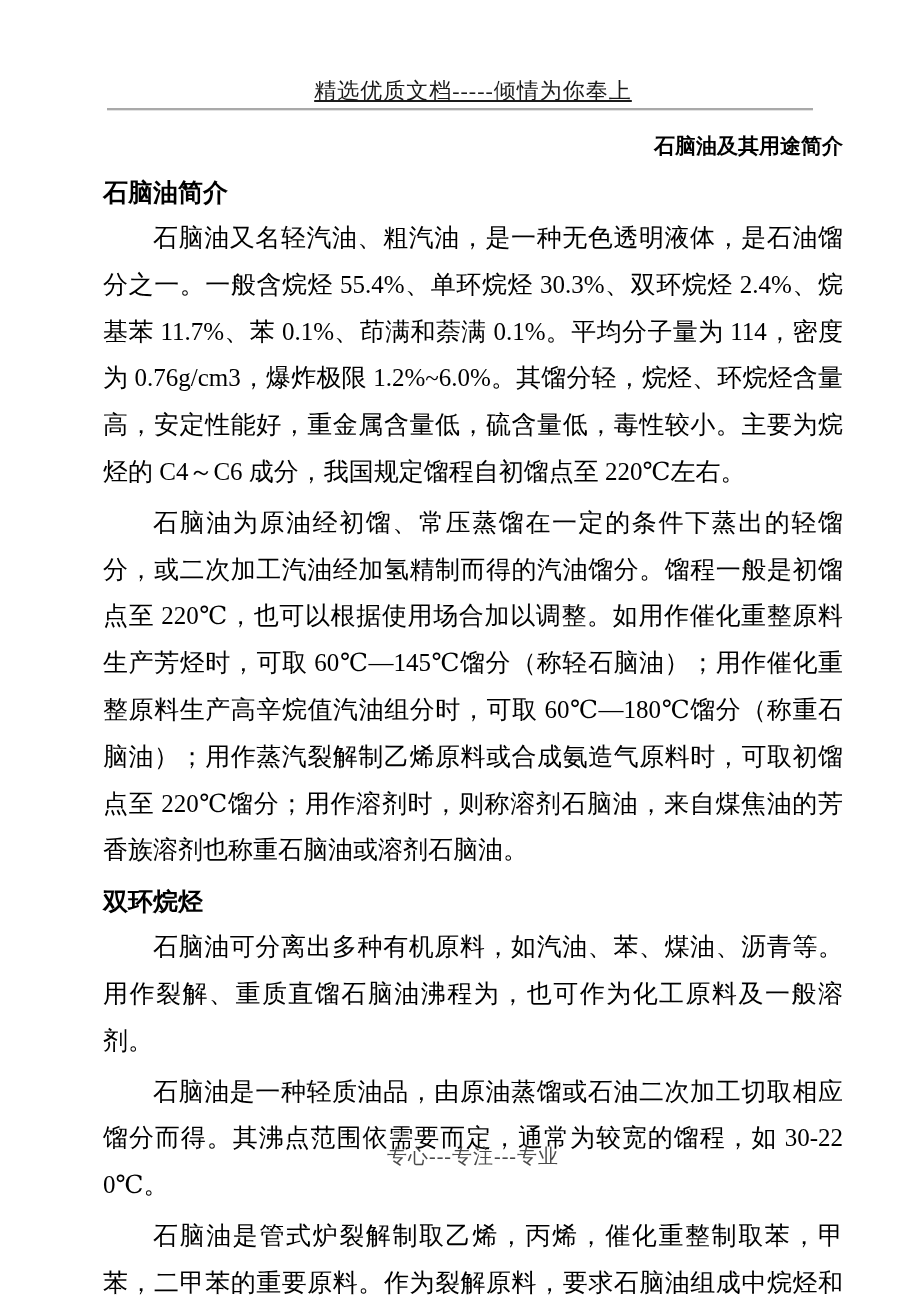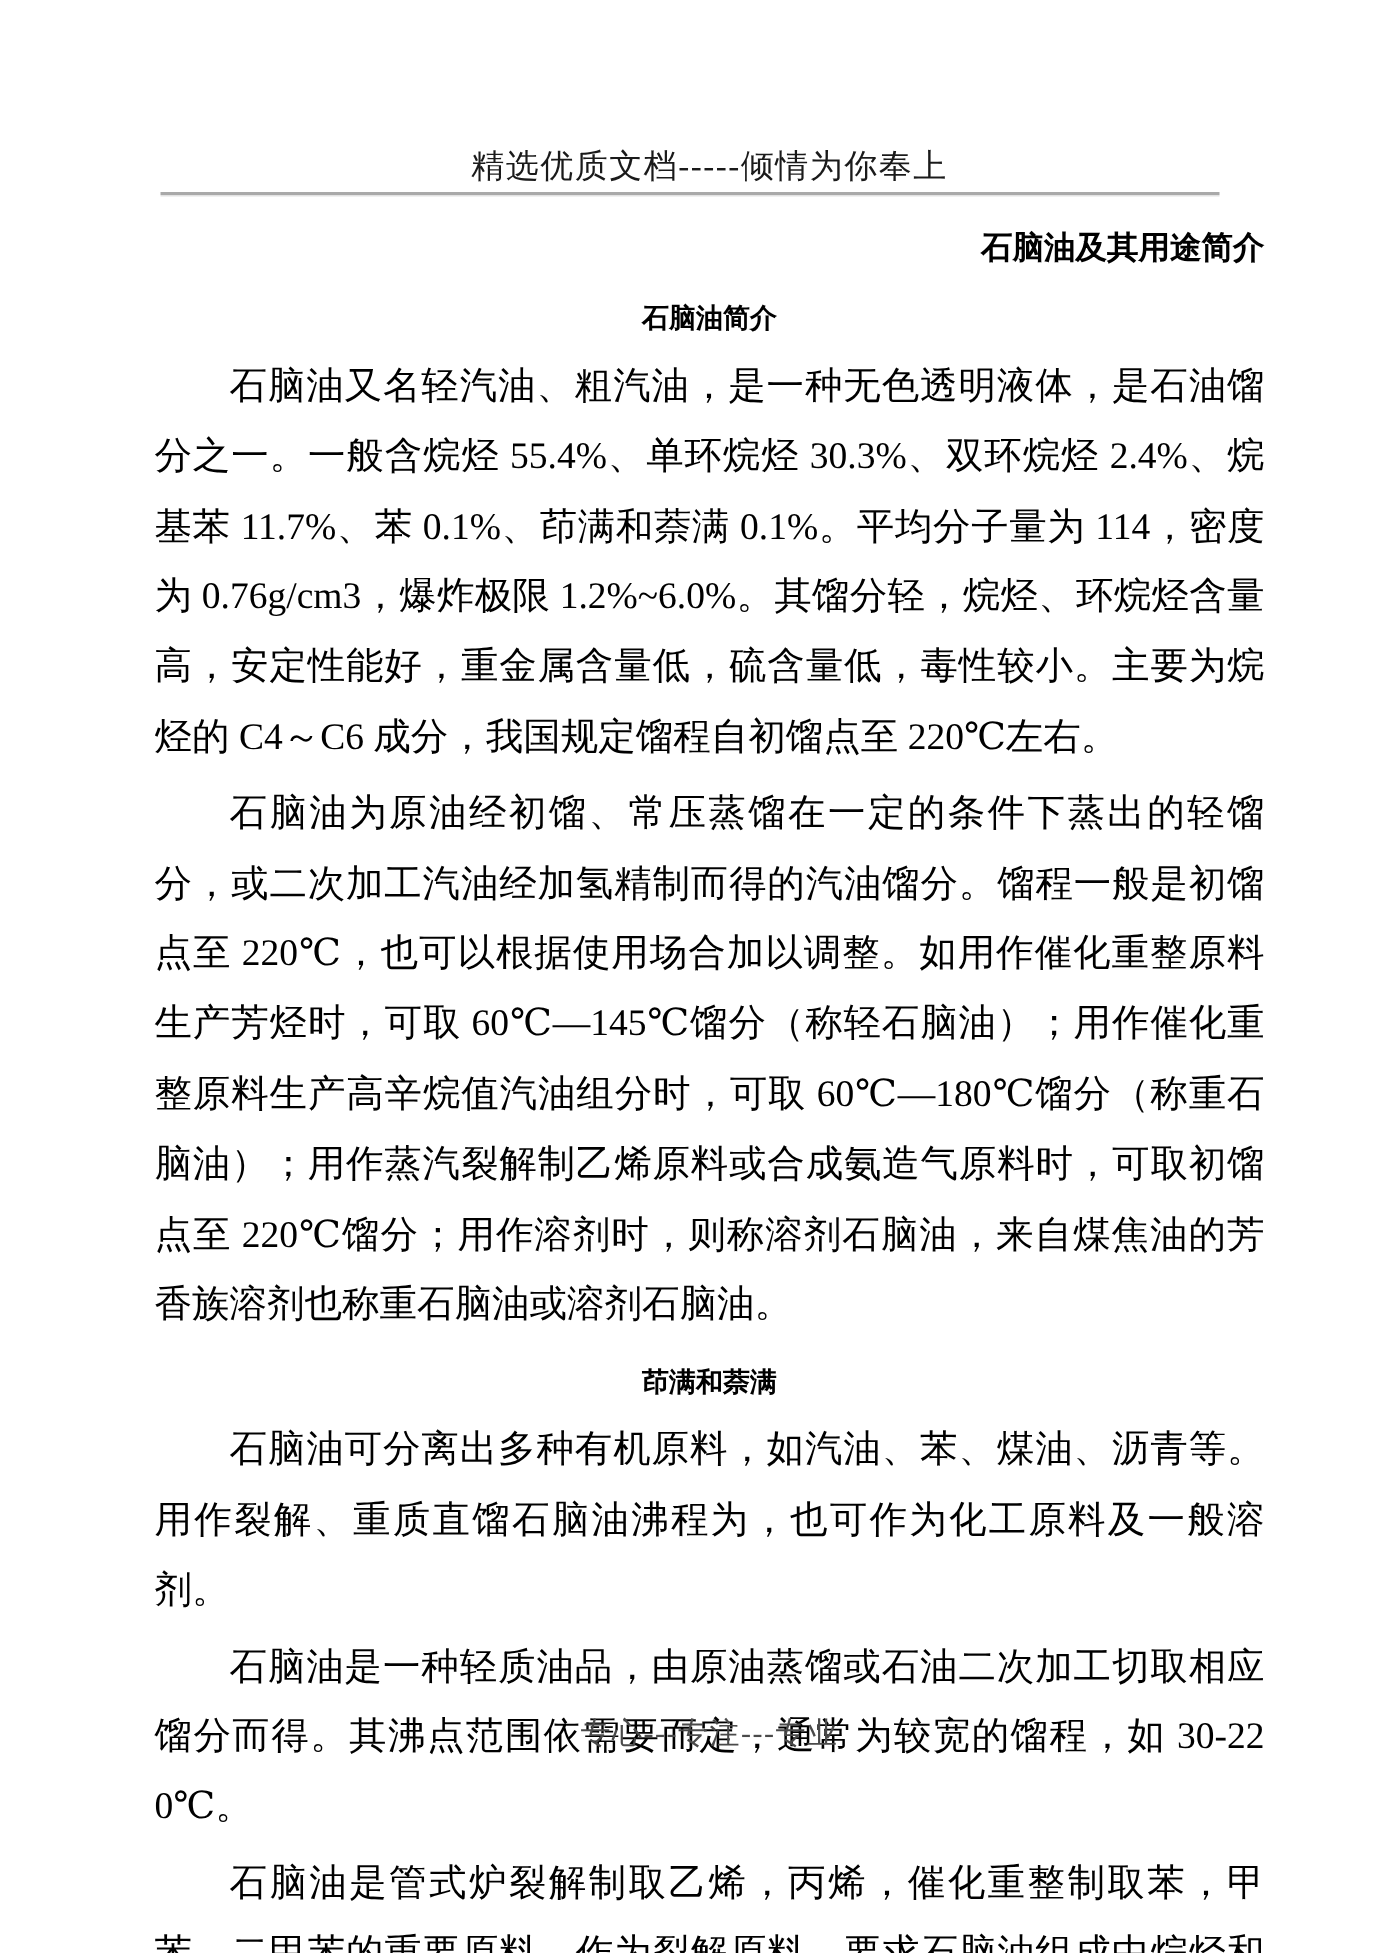--- a/index.html
+++ b/index.html
@@ -11,50 +11,50 @@
     color: #000000;
     position: relative;
     overflow: hidden;
     font-family: "Liberation Serif", "DejaVu Serif", serif;
   }
   .content {
     margin-left: 103px;
     width: 740px;
   }
   .doc-header {
-    margin-top: 96px;
+    margin-top: 76px;
     font-size: 22px;
     line-height: 30px;
     text-align: center;
     color: #1a1a1a;
     letter-spacing: 1px;
+    text-decoration: underline;
   }
   .header-rule {
     border: none;
     border-top: 2px solid #a9a9a9;
     border-bottom: 1px solid #e2e2e2;
     height: 0;
     margin: 2px 0 0 4px;
     width: 706px;
   }
   .doc-title {
     font-family: "Liberation Sans", "DejaVu Sans", sans-serif;
     font-size: 21px;
     font-weight: bold;
     text-align: right;
     line-height: 46px;
     margin-top: 12px;
   }
   .section-heading {
     font-family: "Liberation Sans", "DejaVu Sans", sans-serif;
-    font-size: 18px;
+    font-size: 25px;
     font-weight: bold;
     line-height: 46px;
     margin: 0;
-    text-align: center;
   }
   p.body-para {
     font-size: 25px;
     line-height: 46.8px;
     margin: 0 0 4px 0;
     text-align: justify;
     text-indent: 2em;
     word-break: break-all;
   }
   .doc-footer {
@@ -79,21 +79,21 @@
   <hr class="header-rule">
 
   <div class="doc-title">石脑油及其用途简介</div>
 
   <h2 class="section-heading">石脑油简介</h2>
 
   <p class="body-para">石脑油又名轻汽油、粗汽油，是一种无色透明液体，是石油馏分之一。一般含烷烃 55.4%、单环烷烃 30.3%、双环烷烃 2.4%、烷基苯 11.7%、苯 0.1%、茚满和萘满 0.1%。平均分子量为 114，密度为 0.76g/cm3，爆炸极限 1.2%~6.0%。其馏分轻，烷烃、环烷烃含量高，安定性能好，重金属含量低，硫含量低，毒性较小。主要为烷烃的 C4～C6 成分，我国规定馏程自初馏点至 220℃左右。</p>
 
   <p class="body-para">石脑油为原油经初馏、常压蒸馏在一定的条件下蒸出的轻馏分，或二次加工汽油经加氢精制而得的汽油馏分。馏程一般是初馏点至 220℃，也可以根据使用场合加以调整。如用作催化重整原料生产芳烃时，可取 60℃—145℃馏分（称轻石脑油）；用作催化重整原料生产高辛烷值汽油组分时，可取 60℃—180℃馏分（称重石脑油）；用作蒸汽裂解制乙烯原料或合成氨造气原料时，可取初馏点至 220℃馏分；用作溶剂时，则称溶剂石脑油，来自煤焦油的芳香族溶剂也称重石脑油或溶剂石脑油。</p>
 
-  <h2 class="section-heading">茚满和萘满</h2>
+  <h2 class="section-heading">双环烷烃</h2>
 
   <p class="body-para">石脑油可分离出多种有机原料，如汽油、苯、煤油、沥青等。用作裂解、重质直馏石脑油沸程为，也可作为化工原料及一般溶剂。</p>
 
   <p class="body-para">石脑油是一种轻质油品，由原油蒸馏或石油二次加工切取相应馏分而得。其沸点范围依需要而定，通常为较宽的馏程，如 30-220℃。</p>
 
   <p class="body-para">石脑油是管式炉裂解制取乙烯，丙烯，催化重整制取苯，甲苯，二甲苯的重要原料。作为裂解原料，要求石脑油组成中烷烃和环烷烃的含量不低于 70%（体积）；作为催化重整原料用于生产高辛烷值汽油组分时，进料为宽馏分，沸点范围一般为 80-180℃，用于生产芳烃时，进料为窄馏分，沸点范围为 60-165℃。国外常用的轻质直馏石脑油沸程为 0-100℃，重质直馏石脑油沸程为 100-200℃；催化裂化石脑油有&lt;105℃，</p>
 
 </div>
 
 <div class="doc-footer">专心---专注---专业</div>

